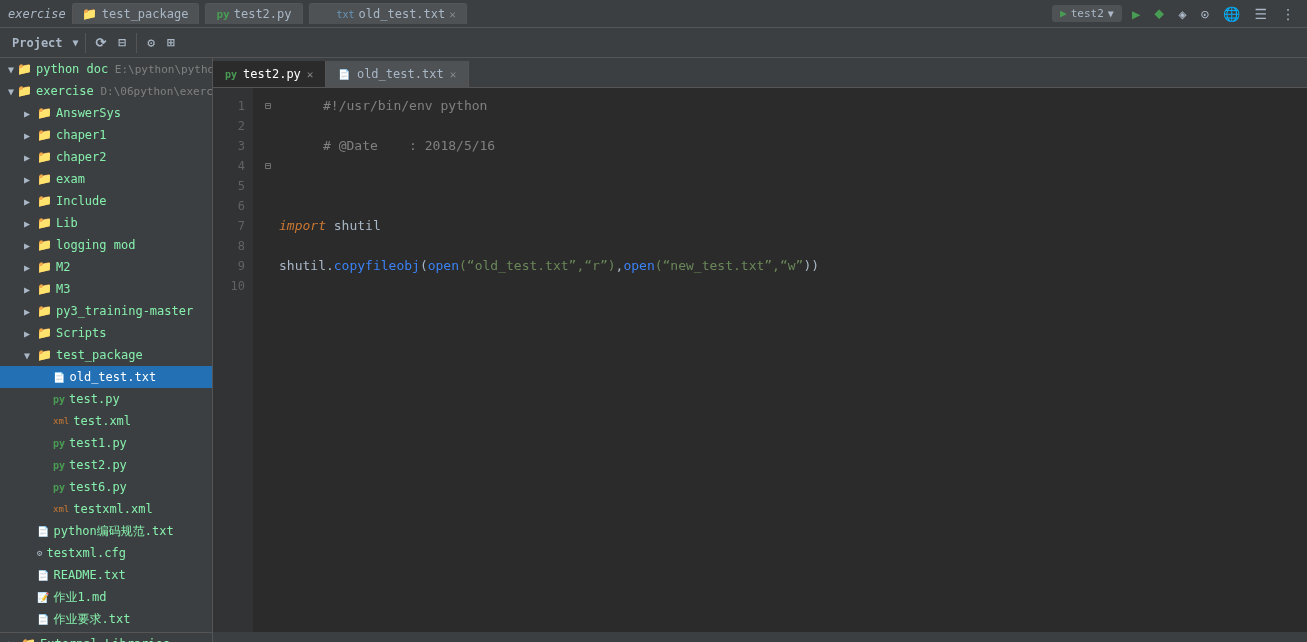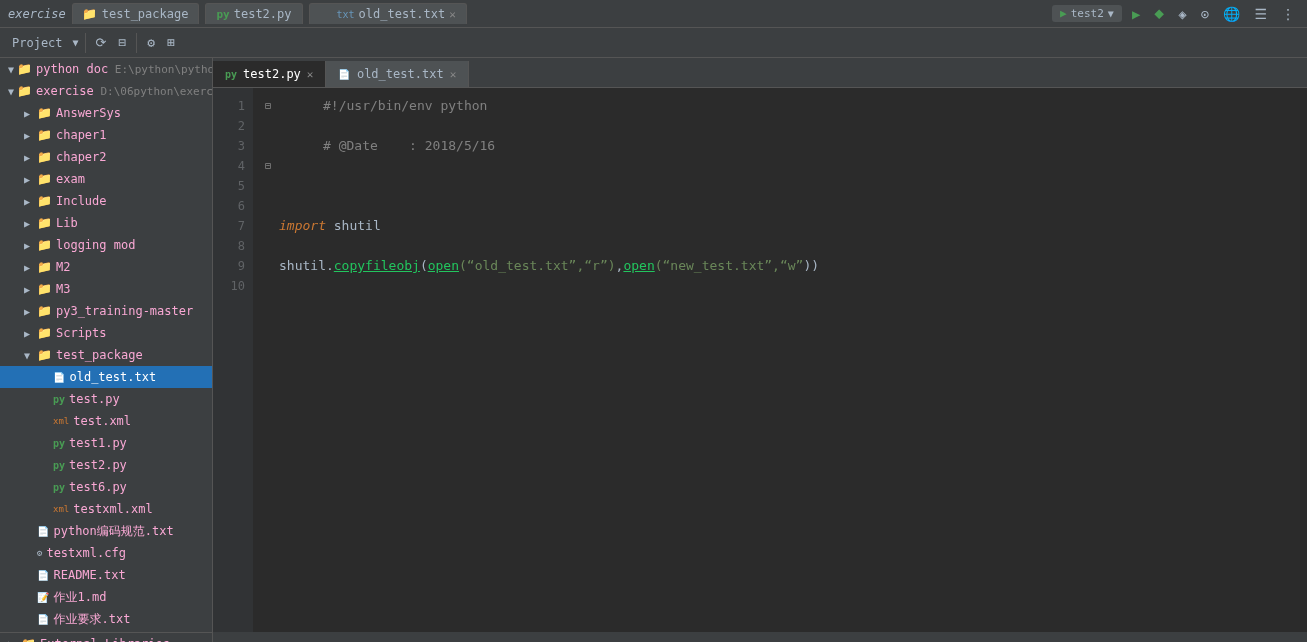--- a/index.html
+++ b/index.html
@@ -76,20 +76,21 @@
     
     .toolbar {
       background: #3c3f41;
       height: 30px;
       display: flex;
       align-items: center;
       padding: 0 6px;
       gap: 4px;
       border-bottom: 1px solid #555;
       flex-shrink: 0;
+      font-weight: bold;
     }
     .toolbar-btn {
       color: #a9b7c6;
       font-size: 13px;
       cursor: pointer;
       padding: 2px 4px;
       border-radius: 2px;
     }
     .separator {
       width: 1px;
@@ -146,21 +147,21 @@
       color: #a9b7c6;
       width: 10px;
       display: inline-block;
     }
     .arrow.open::before { content: '▼'; }
     .arrow.closed::before { content: '▶'; }
     .arrow.none::before { content: ''; }
 
     .folder-icon { color: #e8a838; margin-right: 4px; font-size: 12px; }
 
-    .item-label { color: #f9a8d4; }
+    .item-label { color: #86efac; }
     .item-label.gray { color: #808080; font-size: 11px; }
 
     
     .editor-area {
       flex: 1;
       display: flex;
       flex-direction: column;
       overflow: hidden;
     }
 
@@ -238,21 +239,21 @@
     .code-line .fold-icon {
       display: inline-block;
       width: 14px;
       font-size: 10px;
       color: #888;
       cursor: pointer;
     }
 
     
     .kw { color: #cc7832; font-style: italic; }
-    .fn { color: #22c55e; text-decoration: underline; }
+    .fn { color: #3b82f6; }
     .str { color: #6a8759; }
     .cm { color: #808080; margin-left: 44px; }
     .var { color: #a9b7c6; }
     .punct { color: #a9b7c6; }
 
     
     .scrollbar-h {
       height: 10px;
       background: #3c3f41;
       flex-shrink: 0;

